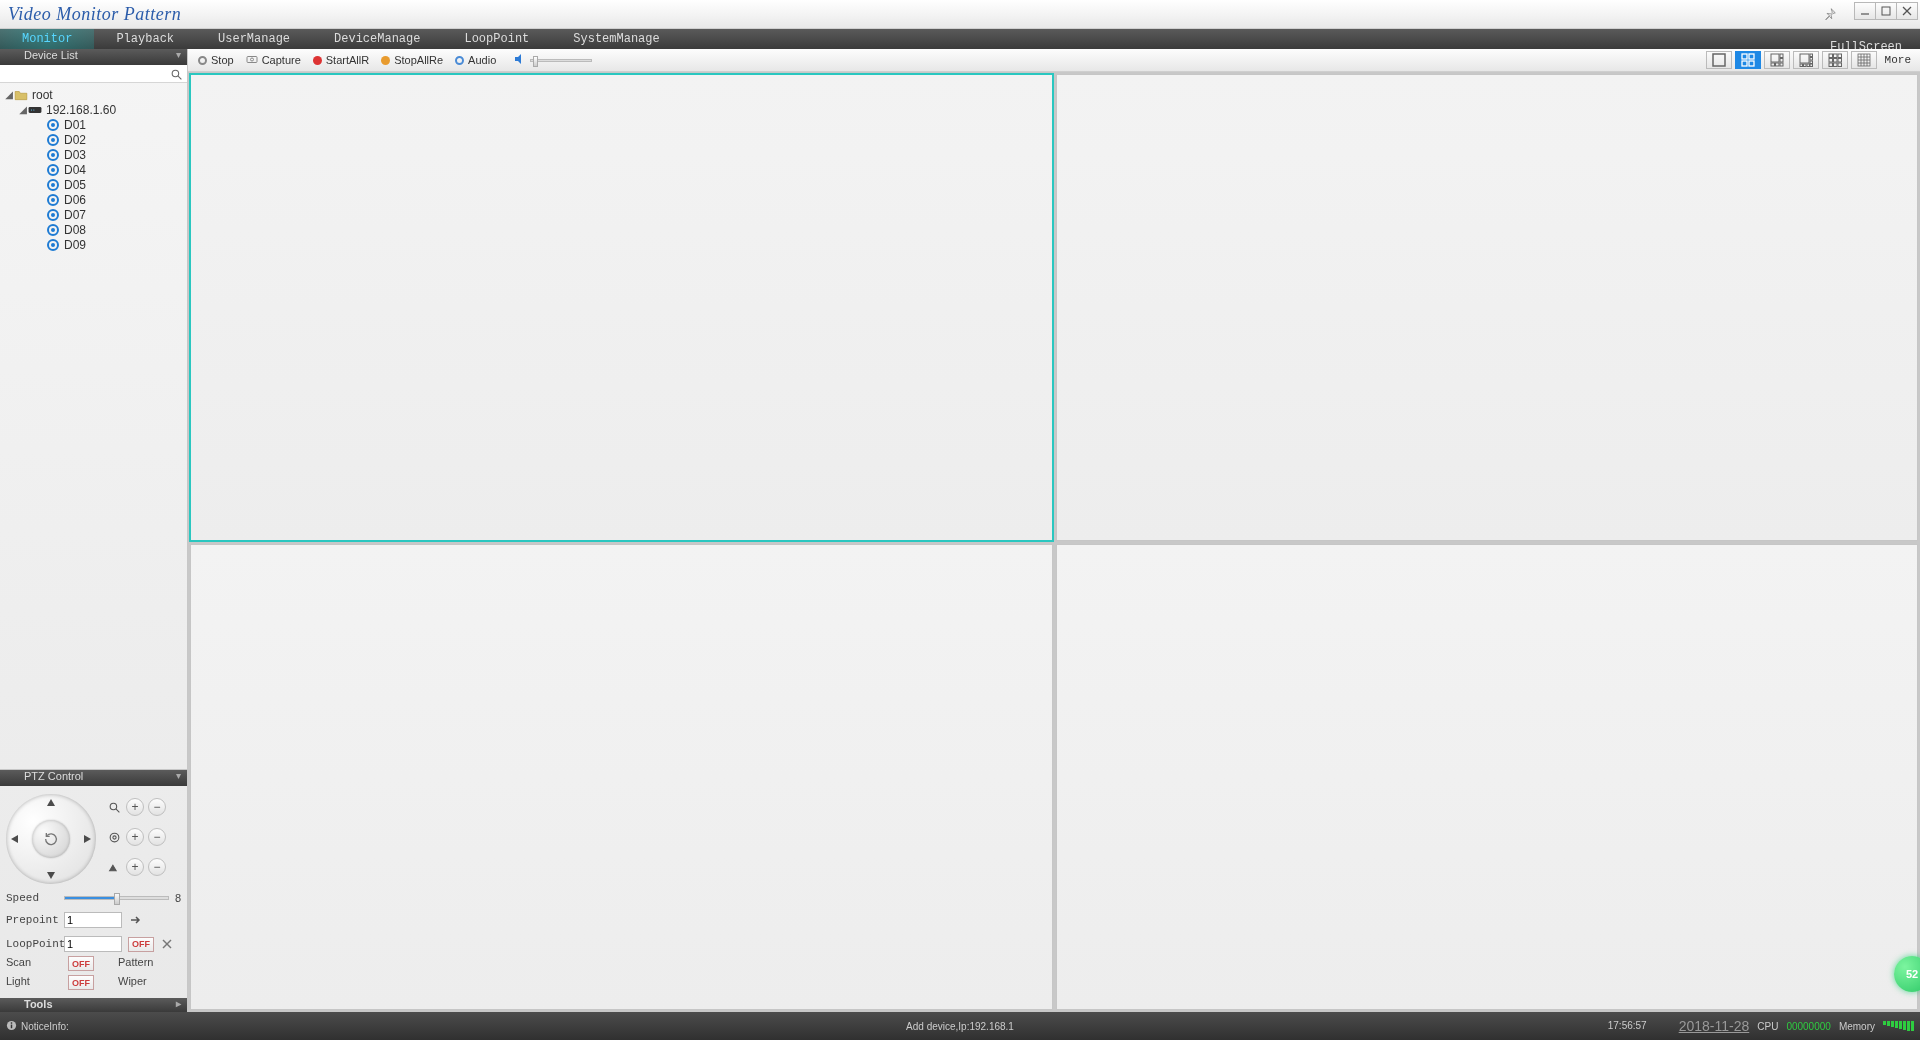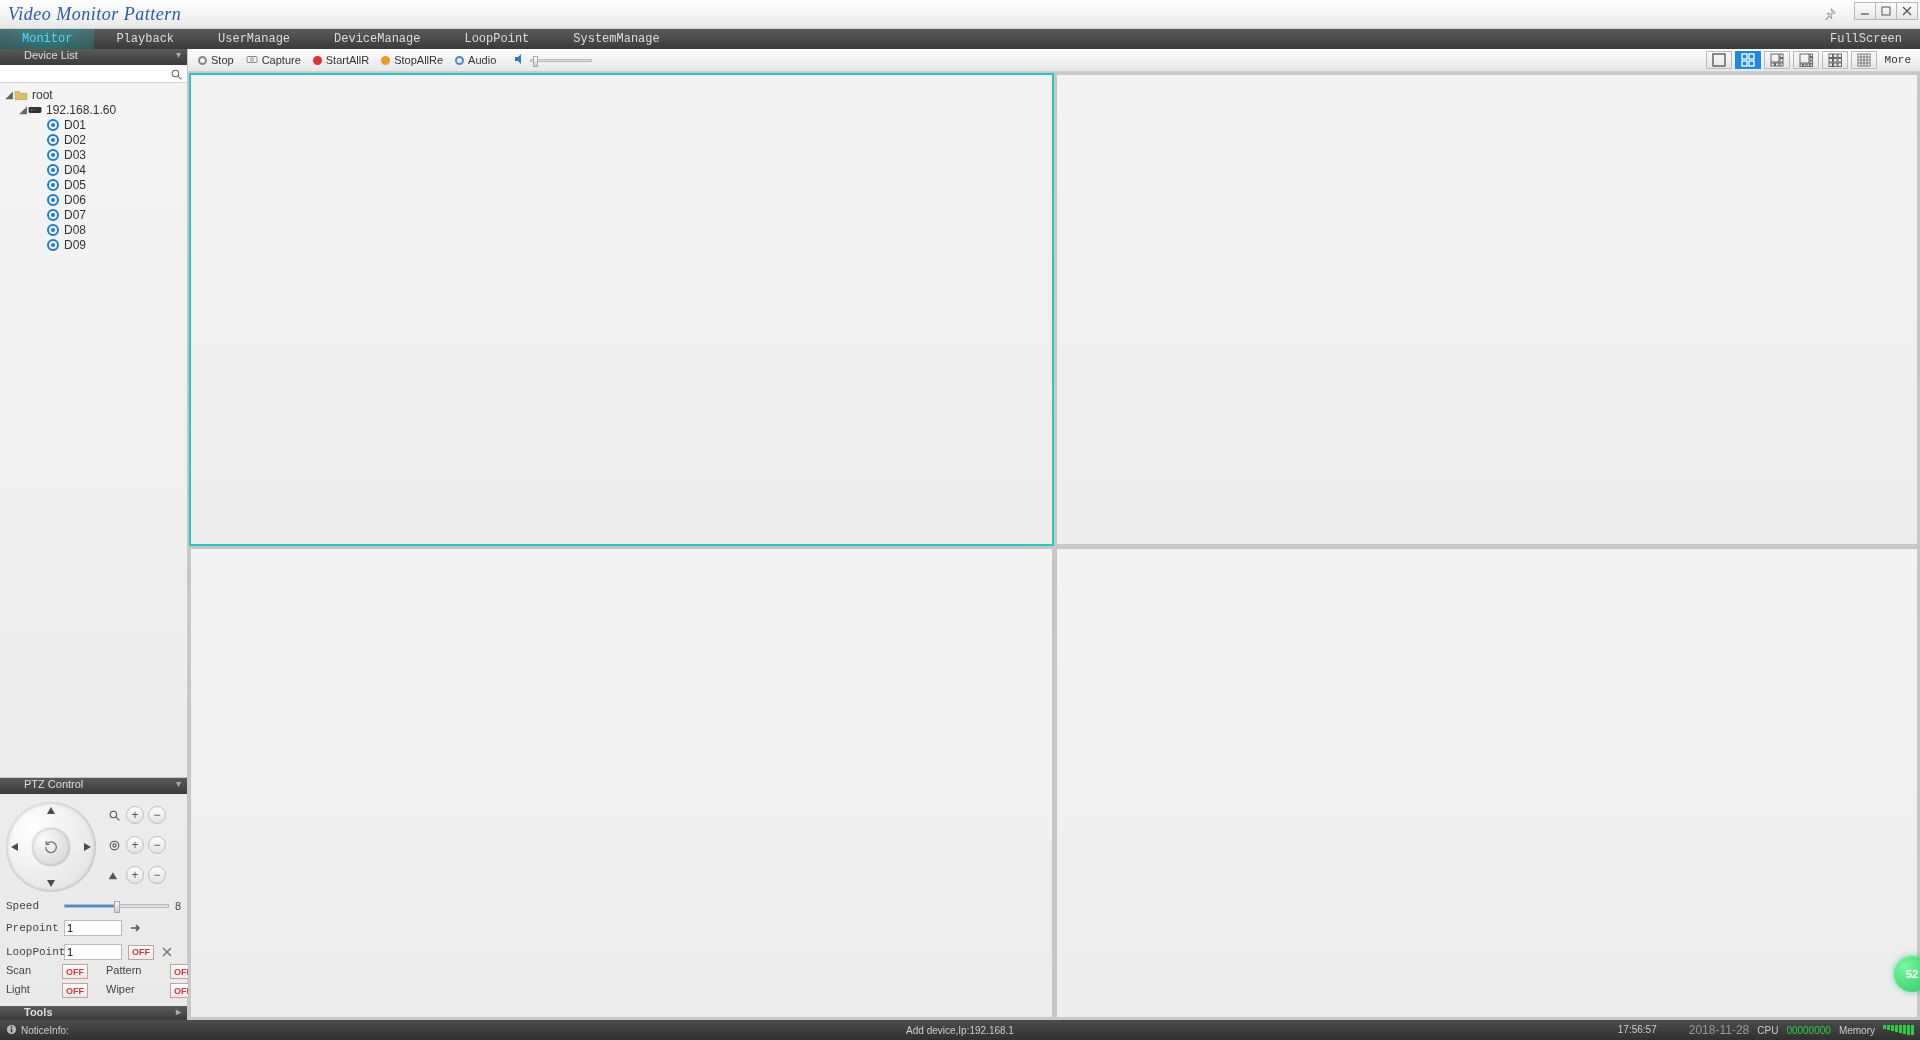--- a/index.html
+++ b/index.html
@@ -33,21 +33,21 @@
   display: flex; align-items: stretch; color: #ddd; font-size: 12px;
   position: relative;
 }
 .menu-bar .menu-item {
   padding: 0 22px; display:flex; align-items:center; cursor:pointer; font-family: "Courier New", monospace;
 }
 .menu-bar .menu-item.active {
   background: linear-gradient(to right, rgba(0,255,255,.15), rgba(0,255,255,.25), rgba(0,255,255,.15));
   color: #57d6ff;
 }
-.menu-bar .fullscreen { position:absolute; right: 18px; top:0; height:100%; display:flex; align-items:center; cursor:pointer; font-family:"Courier New",monospace; }
+.menu-bar .fullscreen { position:absolute; right: 18px; top:8px; height:100%; display:flex; align-items:center; cursor:pointer; font-family:"Courier New",monospace; }
 
 
 .main { flex: 1; display: flex; min-height: 0; }
 
 
 .sidebar { width: 188px; background: linear-gradient(#f5f5f5,#e9e9e9); border-right: 1px solid #c7c7c7; display:flex; flex-direction:column; }
 .panel-header {
   height: 16px; background: linear-gradient(#5b5b5b,#3a3a3a); color:#ddd; font-size:11px;
   padding: 0 24px; display:flex; align-items:flex-start; font-family:"Courier New",monospace;
   position: relative;
@@ -100,21 +100,21 @@
 .ptz-line { display:flex; align-items:center; gap:6px; margin-top:8px;}
 .ptz-line .lbl { width:52px; font-family:"Courier New",monospace;}
 .slider-track { flex:1; height:4px; background:linear-gradient(to right,#3a8fe0 0%, #3a8fe0 50%, #ddd 50%, #ddd 100%); border:1px solid #bbb; position:relative;}
 .slider-track .thumb { position:absolute; left:48%; top:-4px; width:6px; height:12px; background:linear-gradient(#fafafa,#ccc); border:1px solid #aaa;}
 .ptz-line input.combo { width:58px; height:16px; border:1px solid #bbb; font-size:11px; padding:0 2px;}
 .toggle-btn {
   width:26px; height:15px; font-size:9px; font-weight:bold; color:#cc3c3c;
   background:linear-gradient(#fdfdfd,#eaeaea); border:1px solid #c7a0a0; display:flex; align-items:center; justify-content:center; cursor:pointer;
 }
 .xbtn { width:14px; height:14px; display:flex;align-items:center;justify-content:center;cursor:pointer;}
-.ptz-grid { display:grid; grid-template-columns: 42px 30px 50px 30px; gap:4px 14px; font-family:"Courier New",monospace; margin-top:4px;}
+.ptz-grid { display:grid; grid-template-columns: 42px 30px 50px 30px; gap:4px 20px; font-family:"Courier New",monospace; margin-top:4px;}
 .go-btn { width:16px;height:14px;display:flex;align-items:center;justify-content:center;cursor:pointer;}
 
 
 .tools-header { height:14px;font-weight:bold; }
 
 
 .content { flex:1; display:flex; flex-direction:column; min-width:0; }
 .toolbar {
   height: 22px; background: linear-gradient(#fdfdfd,#e7e7e7); border-bottom:1px solid #cfcfcf;
   display:flex; align-items:center; font-size:11px; font-family:"Courier New",monospace; color:#333;
@@ -136,30 +136,30 @@
 .layout-btn.active{ background:#1e88e5; border-color:#1e88e5;}
 .layout-btn svg{width:14px;height:14px;}
 .layout-btn.active svg rect{stroke:#fff;}
 .more-btn{ padding:0 5px; font-size:11px; cursor:pointer; font-family:"Courier New",monospace;}
 
 .video-grid { flex:1; display:grid; grid-template-columns:1fr 1fr; grid-template-rows:1fr 1fr; gap:3px; padding:2px; background:#c8c8c8; min-height:0;}
 .video-cell { background:linear-gradient(#f3f3f3,#ededed); border:1px solid #c6c6c6;}
 .video-cell.selected { outline:2px solid #2ac7c0; outline-offset:-1px;}
 
 
-.status-bar { height:20px; background:linear-gradient(#4c4c4c,#303030); display:flex; align-items:center; color:#ccc; font-size:10px; font-family:"Courier New",monospace; padding:0 6px; position:relative;}
+.status-bar { height:28px; background:linear-gradient(#4c4c4c,#303030); display:flex; align-items:center; color:#ccc; font-size:10px; font-family:"Courier New",monospace; padding:0 6px; position:relative;}
 .status-bar .ni { display:flex; align-items:center; gap:4px;}
 .status-bar .ni svg{width:11px;height:11px;fill:#bbb;}
 .status-bar .center-msg{ position:absolute; left:50%; transform:translateX(-50%);}
 .status-bar .right-grp{ position:absolute; right:6px; display:flex; align-items:center; gap:8px;}
 .status-bar .bars{ display:inline-flex; gap:1px;}
 .status-bar .bars span{ width:3px; background:#2ecc40;}
 .status-bar .time-block{ display:flex; flex-direction:row; align-items:center; line-height:8px;gap:32px;}
 .status-bar .time-block .t{font-size:10px;}
-.status-bar .time-block .d{font-size:12px; color:#999;}
+.status-bar .time-block .d{font-size:14px; color:#999;text-decoration:underline;}
 
 .float-badge{ position:fixed; right:-10px; bottom:48px; width:36px;height:36px;border-radius:50%;background:radial-gradient(circle at 30% 30%,#7cf59f,#2bc765); box-shadow:0 0 6px rgba(0,200,100,.6); display:flex;align-items:center;justify-content:center;color:#fff;font-weight:bold;font-size:11px;}
 </style>
 </head>
 <body>
 
 <div class="title-bar">
   <div class="title">Video Monitor Pattern</div>
   <div class="pin-icon">
     <svg viewBox="0 0 24 24">

